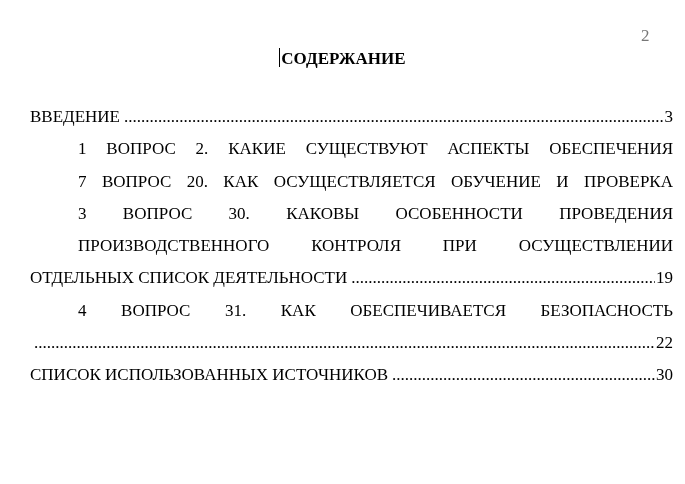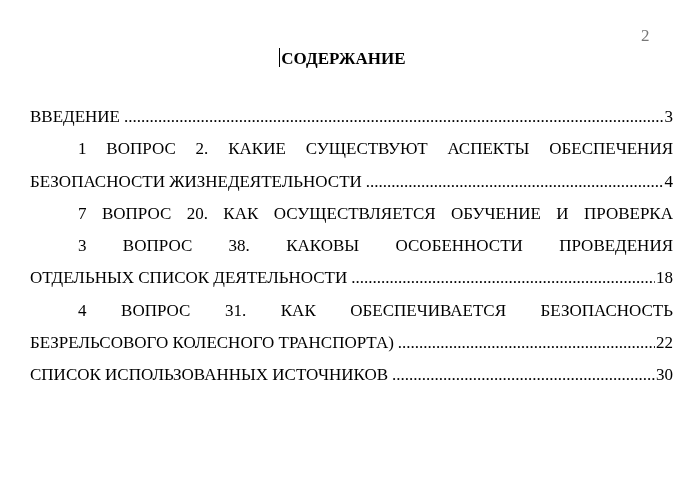--- a/index.html
+++ b/index.html
@@ -51,44 +51,39 @@
 <div class="toc">
 
   <div class="line leader">
     <span class="t">ВВЕДЕНИЕ</span>
     <span class="dots"></span>
     <span class="p">3</span>
   </div>
 
   <div>
     <div class="just">1 ВОПРОС 2. КАКИЕ СУЩЕСТВУЮТ АСПЕКТЫ ОБЕСПЕЧЕНИЯ</div>
-    <div class="line leader">
-      <span class="t">БЕЗОПАСНОСТИ ЖИЗНЕДЕЯТЕЛЬНОСТИ</span>
-      <span class="dots"></span>
-      <span class="p">4</span>
-    </div>
   </div>
 
   <div>
     <div class="just">7 ВОПРОС 20. КАК ОСУЩЕСТВЛЯЕТСЯ ОБУЧЕНИЕ И ПРОВЕРКА</div>
   </div>
 
   <div>
-    <div class="just">3 ВОПРОС 38. КАКОВЫ ОСОБЕННОСТИ ПРОВЕДЕНИЯ</div>
+    <div class="just">3 ВОПРОС 30. КАКОВЫ ОСОБЕННОСТИ ПРОВЕДЕНИЯ</div>
+    <div class="just">ПРОИЗВОДСТВЕННОГО КОНТРОЛЯ ПРИ ОСУЩЕСТВЛЕНИИ</div>
     <div class="line leader">
       <span class="t">ОТДЕЛЬНЫХ СПИСОК ДЕЯТЕЛЬНОСТИ</span>
       <span class="dots"></span>
-      <span class="p">18</span>
+      <span class="p">19</span>
     </div>
   </div>
 
   <div>
     <div class="just">4 ВОПРОС 31. КАК ОБЕСПЕЧИВАЕТСЯ БЕЗОПАСНОСТЬ</div>
     <div class="line leader">
-      <span class="t">БЕЗРЕЛЬСОВОГО КОЛЕСНОГО ТРАНСПОРТА)</span>
       <span class="dots"></span>
       <span class="p">22</span>
     </div>
   </div>
 
   <div class="line leader">
     <span class="t">СПИСОК ИСПОЛЬЗОВАННЫХ ИСТОЧНИКОВ</span>
     <span class="dots"></span>
     <span class="p">30</span>
   </div>

